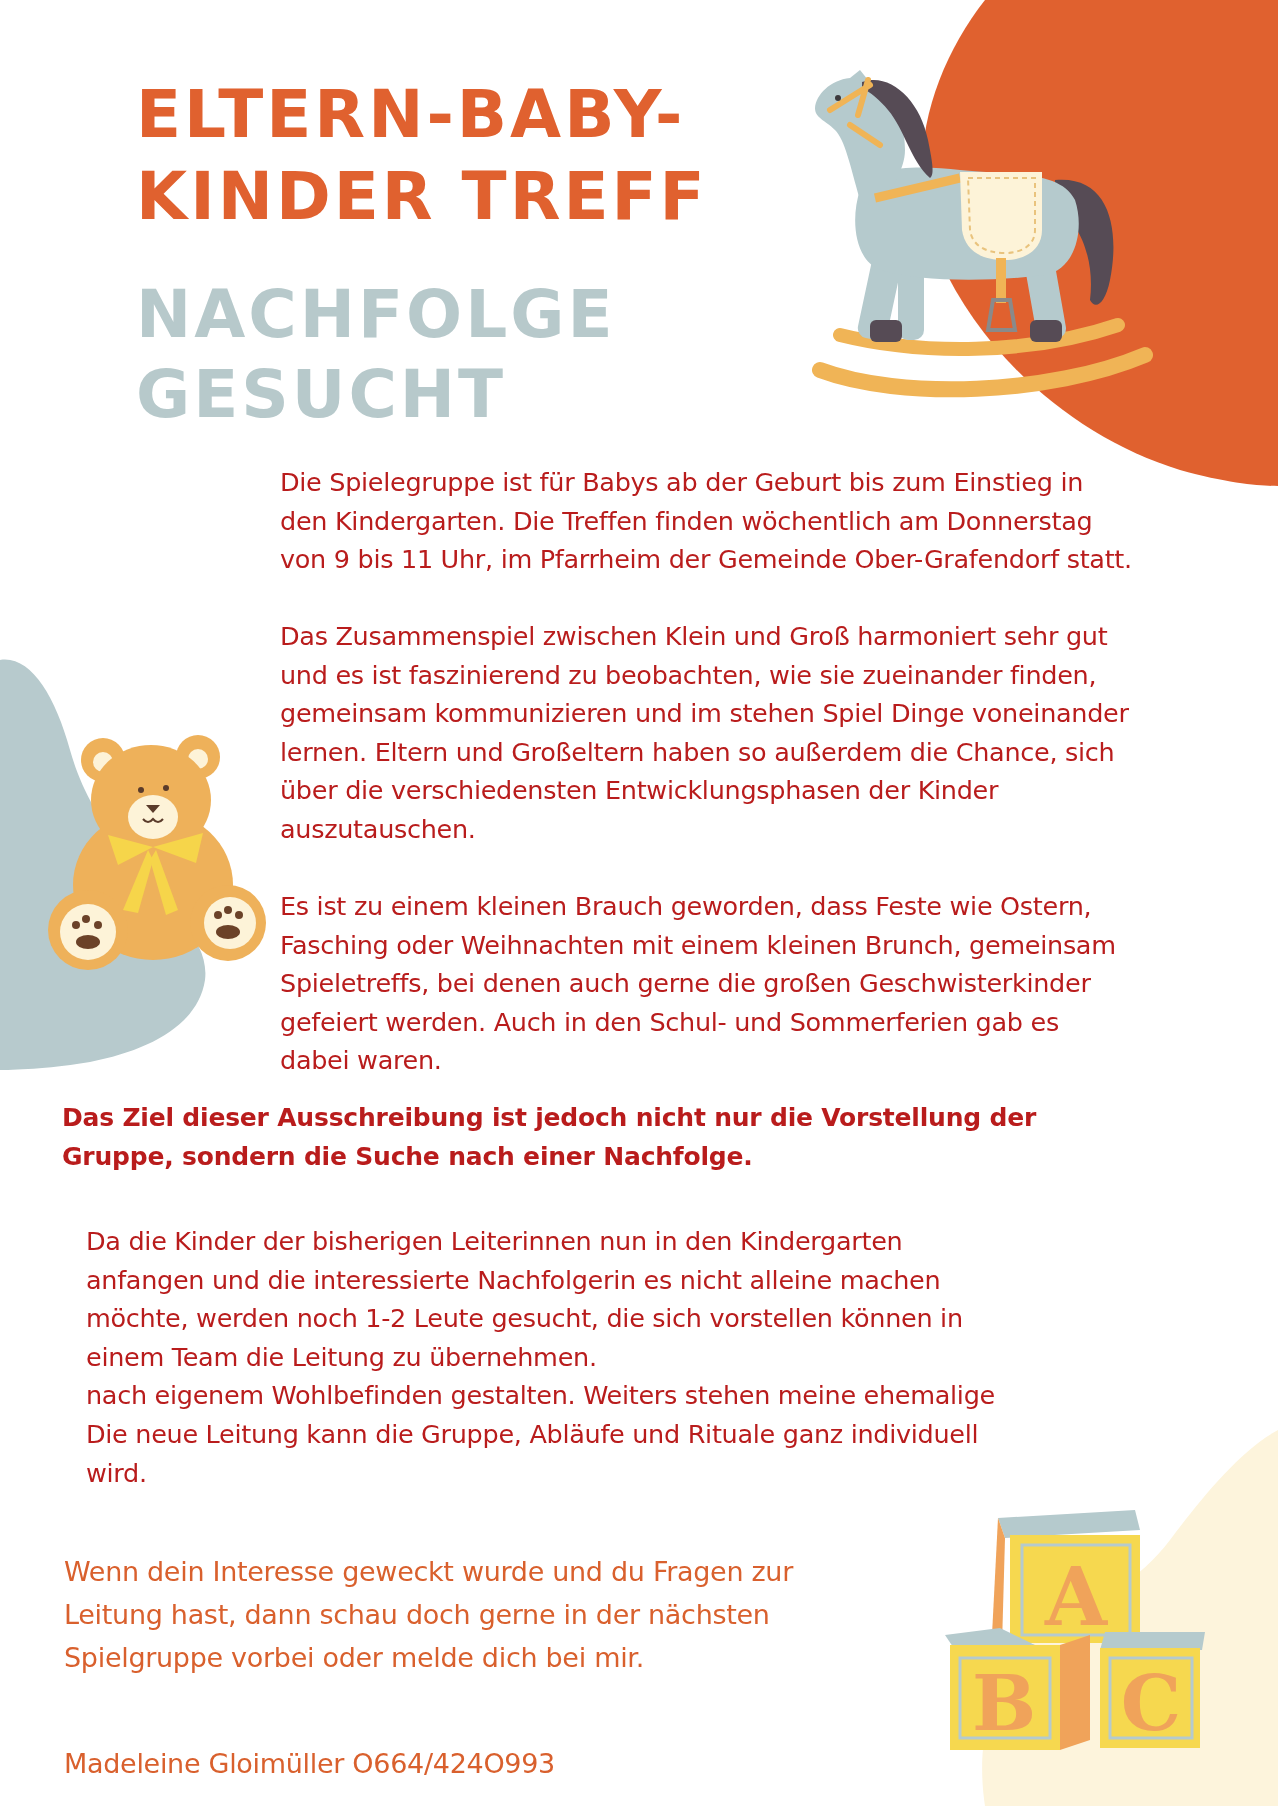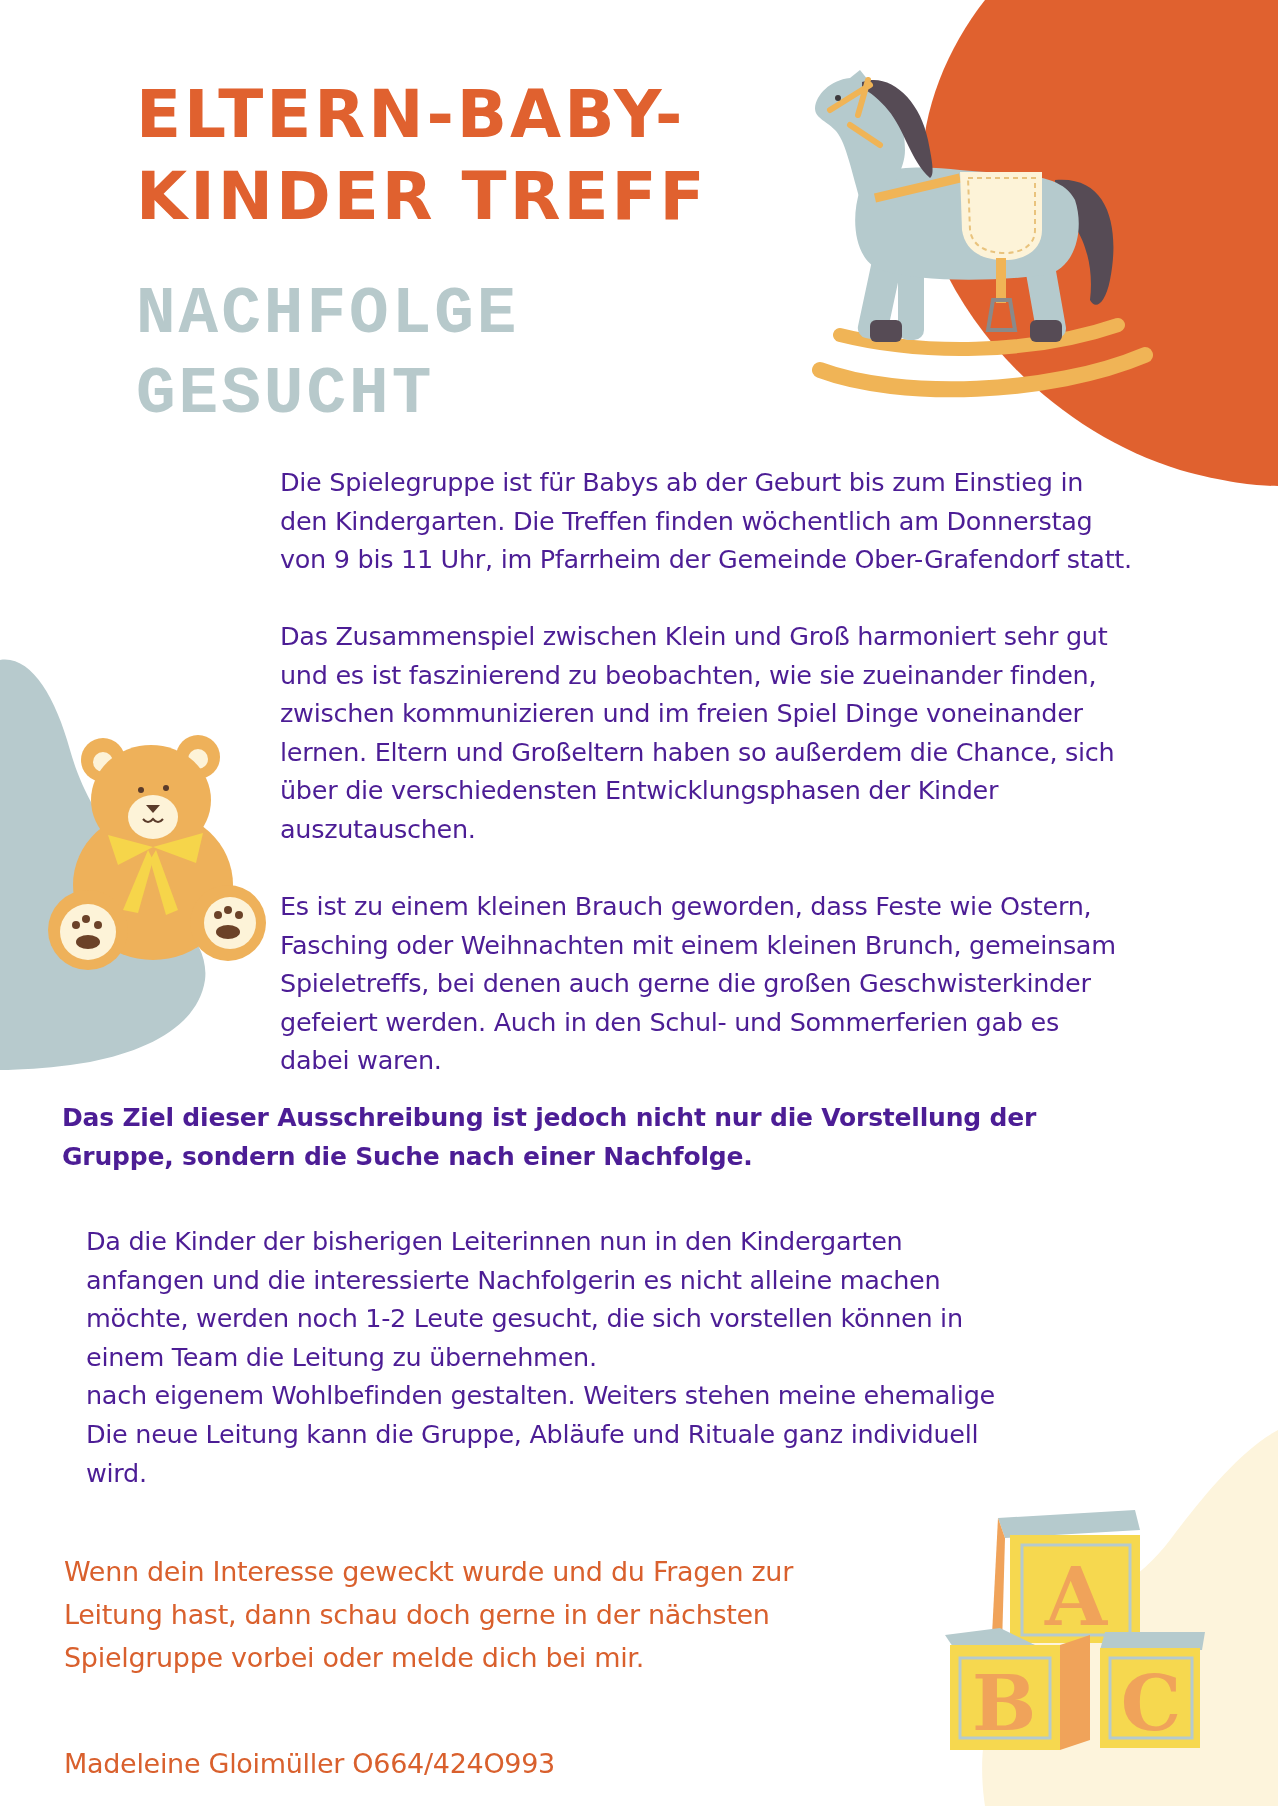--- a/index.html
+++ b/index.html
@@ -14,27 +14,27 @@
     left: 136px;
     font-family: "DejaVu Sans", sans-serif;
     font-weight: bold;
     letter-spacing: 3px;
     line-height: 1;
   }
   .title-line { display: block; white-space: nowrap; }
   .title-orange { color: #e0612f; font-size: 66px; top: 82px; }
   .title-orange .title-line { height: 82px; }
   .title-grey { color: #b7c9cb; font-size: 66px; top: 282px; }
-  .title-grey .title-line { height: 80px; font-family: Liberation Mono, monospace; }
+  .title-grey .title-line { height: 80px; }
 
   .para {
     position: absolute;
     font-size: 25.5px;
     line-height: 38.6px;
-    color: #4c1d95;
+    color: #b91c1c;
     font-family: "DejaVu Sans", sans-serif;
     letter-spacing: -0.3px;
   }
   .para .line { display: block; white-space: nowrap; }
   .p-right { left: 280px; width: 980px; }
   .p-left { left: 62px; width: 1100px; }
   .bold { font-weight: bold; font-size: 25px; letter-spacing: -0.2px; }
   .orange-text { color: #d9602d; }
   .contact { font-size: 27px; line-height: 43px; }
 
@@ -164,21 +164,21 @@
 
 <div class="para p-right" style="top:463px;">
   <span class="line">Die Spielegruppe ist für Babys ab der Geburt bis zum Einstieg in</span>
   <span class="line">den Kindergarten. Die Treffen finden wöchentlich am Donnerstag</span>
   <span class="line">von 9 bis 11 Uhr, im Pfarrheim der Gemeinde Ober-Grafendorf statt.</span>
 </div>
 
 <div class="para p-right" style="top:617px;">
   <span class="line">Das Zusammenspiel zwischen Klein und Groß harmoniert sehr gut</span>
   <span class="line">und es ist faszinierend zu beobachten, wie sie zueinander finden,</span>
-  <span class="line">zwischen kommunizieren und im freien Spiel Dinge voneinander</span>
+  <span class="line">gemeinsam kommunizieren und im stehen Spiel Dinge voneinander</span>
   <span class="line">lernen. Eltern und Großeltern haben so außerdem die Chance, sich</span>
   <span class="line">über die verschiedensten Entwicklungsphasen der Kinder</span>
   <span class="line">auszutauschen.</span>
 </div>
 
 <div class="para p-right" style="top:887px;">
   <span class="line">Es ist zu einem kleinen Brauch geworden, dass Feste wie Ostern,</span>
   <span class="line">Fasching oder Weihnachten mit einem kleinen Brunch,  gemeinsam</span>
   <span class="line">Spieletreffs, bei denen auch gerne die großen Geschwisterkinder</span>
   <span class="line">gefeiert werden. Auch in den Schul- und Sommerferien gab es</span>

